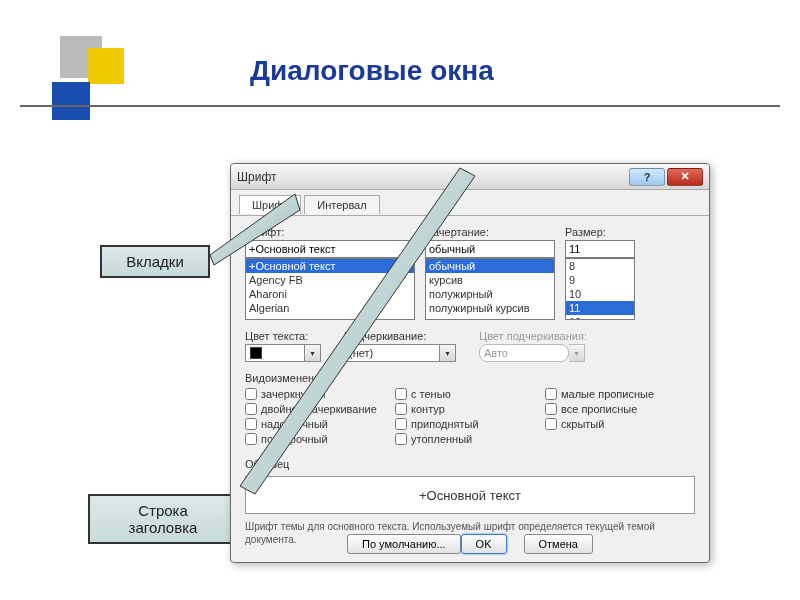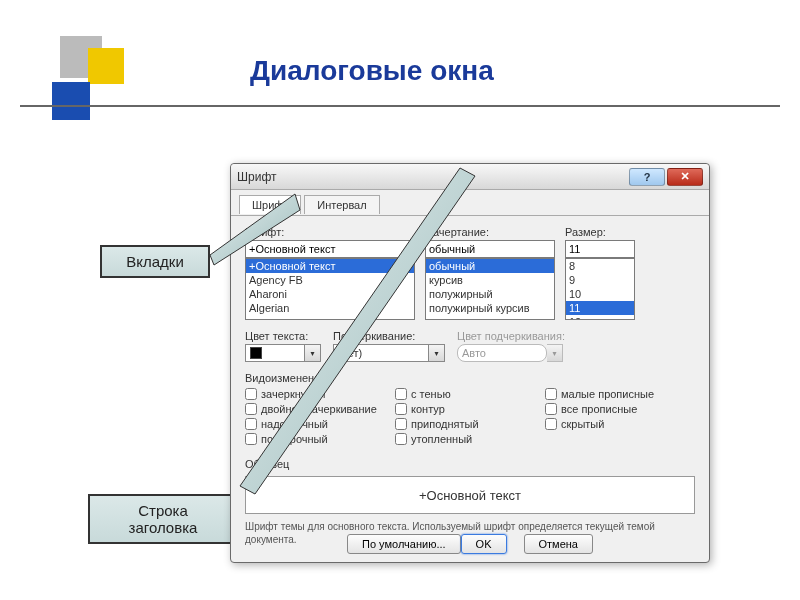--- a/index.html
+++ b/index.html
@@ -28,21 +28,21 @@
 
   .panel { padding: 10px 14px 6px 14px; }
   .row3 { display: flex; gap: 10px; }
   .col { display: flex; flex-direction: column; }
   .lbl { font-size: 11px; margin-bottom: 2px; }
   .textbox { border: 1px solid #7a7a7a; background: #fff; font-size: 11px; padding: 2px 3px; height: 18px; }
   .listbox { border: 1px solid #7a7a7a; background: #fff; font-size: 11px; height: 62px; overflow: hidden; }
   .listbox div { padding: 1px 3px; }
   .sel { background: #2b6cd8; color: #fff; }
 
-  .row-color { display: flex; gap: 12px; margin-top: 10px; align-items: flex-start; }
+  .row-color { display: flex; gap: 23px; margin-top: 10px; align-items: flex-start; }
   .dropdown { display: flex; align-items: center; }
   .dd-box { border: 1px solid #888; background: #fff; height: 18px; padding: 1px 4px; font-size: 11px; display: flex; align-items: center; }
   .dd-btn { width: 16px; height: 18px; border: 1px solid #888; border-left: none; background: linear-gradient(#f4f4f4,#d8d8d8); display: flex; align-items: center; justify-content: center; font-size: 8px; }
   .swatch { width: 12px; height: 12px; background: #000; border: 1px solid #444; display:inline-block; }
   .disabled { color: #999; border-color: #bbb !important; }
 
   .section-label { font-size: 11px; margin-top: 10px; }
   .checks { display: flex; margin-top: 4px; }
   .check-col { flex: 1; }
   .chk { display: flex; align-items: center; margin-bottom: 3px; font-size: 11px; }

